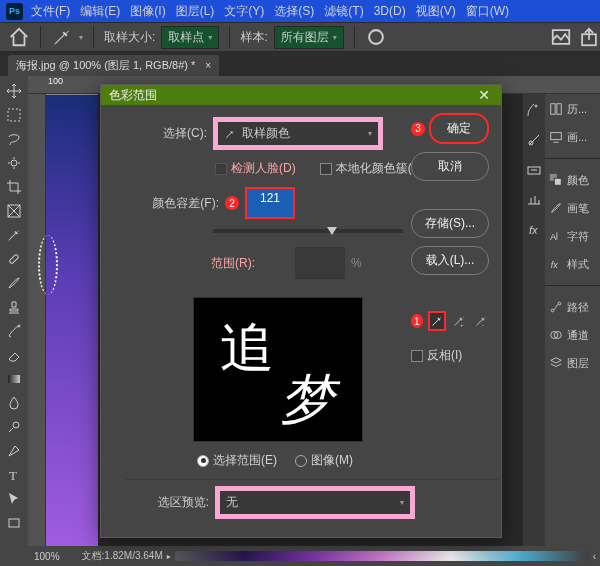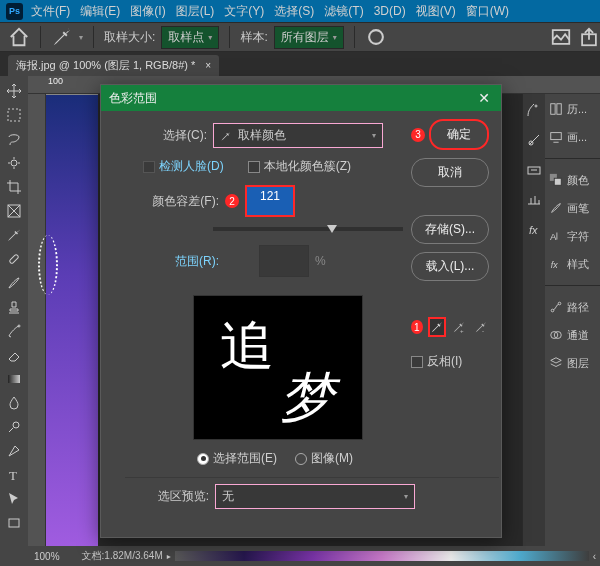--- a/index.html
+++ b/index.html
@@ -8,21 +8,21 @@
     background: #323232;
     font-family: "Microsoft YaHei", Arial, sans-serif;
     font-size: 12px;
     color: #d0d0d0;
     overflow: hidden;
     position: relative;
   }
   .menubar {
     display: flex; align-items: center;
     height: 22px;
-    background: #0369a1;
+    background: #1d4ed8;
     padding-left: 6px;
     font-size: 12px;
   }
   .ps-logo {
     width: 17px; height: 17px;
     background: #001e36;
     color: #31a8ff;
     font-size: 9px;
     font-weight: bold;
     display: flex; align-items: center; justify-content: center;
@@ -173,42 +173,42 @@
     position: absolute;
     left: 100px; top: 84px;
     width: 402px; height: 454px;
     background: #454545;
     border: 1px solid #5a5a5a;
     box-shadow: 0 4px 20px rgba(0,0,0,0.5);
     display: flex; flex-direction: column;
   }
   .dlg-title {
     height: 26px;
-    background: #15803d;
+    background: #4d7c0f;
     display: flex; align-items: center;
     padding: 0 8px;
     color: #eee;
     font-size: 12px;
   }
   .dlg-close {
     margin-left: auto;
     width: 18px; height: 18px;
     display: flex; align-items: center; justify-content: center;
     font-size: 14px;
   }
   .dlg-body {
     flex: 1;
     padding: 12px 14px 8px 36px;
     position: relative;
   }
   .row { display: flex; align-items: center; margin-bottom: 10px; font-size: 12px; }
   .row .lbl { width: 70px; text-align: right; margin-right: 6px; color: #ccc; }
-  .row .lbl.dim, .dim { color: #7dd3fc; }
+  .row .lbl.dim, .dim { color: #fca5a5; margin-left: 36px; }
   .dlg-dd {
-    background: #383838; border: 1px solid #f9a8d4;
+    background: #383838; border: 5px solid #f9a8d4;
     padding: 3px 6px; display: flex; align-items: center;
     gap: 6px; min-width: 170px;
     color: #ccc;
   }
   .dlg-dd .caret { margin-left: auto; font-size: 8px; color: #999; }
   .checkbox {
     width: 12px; height: 12px;
     border: 1px solid #888;
     background: #3a3a3a;
     margin-right: 4px;

